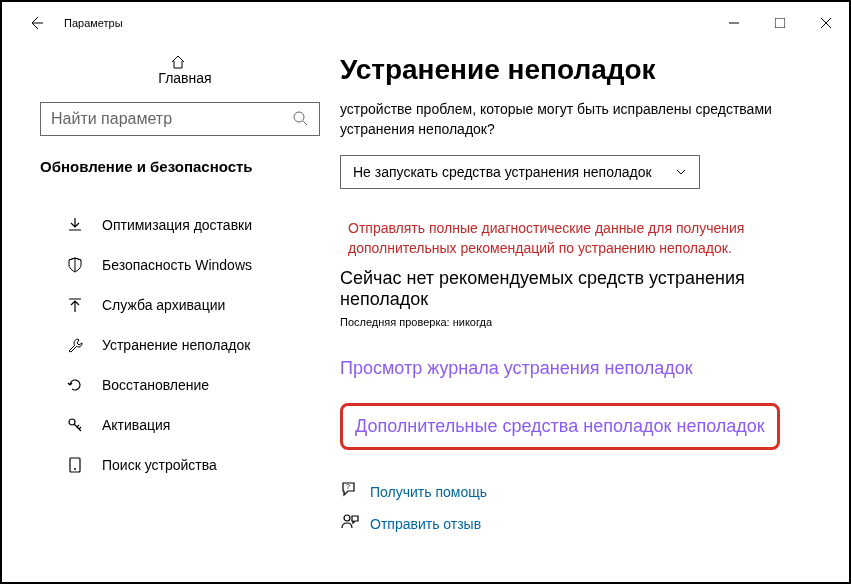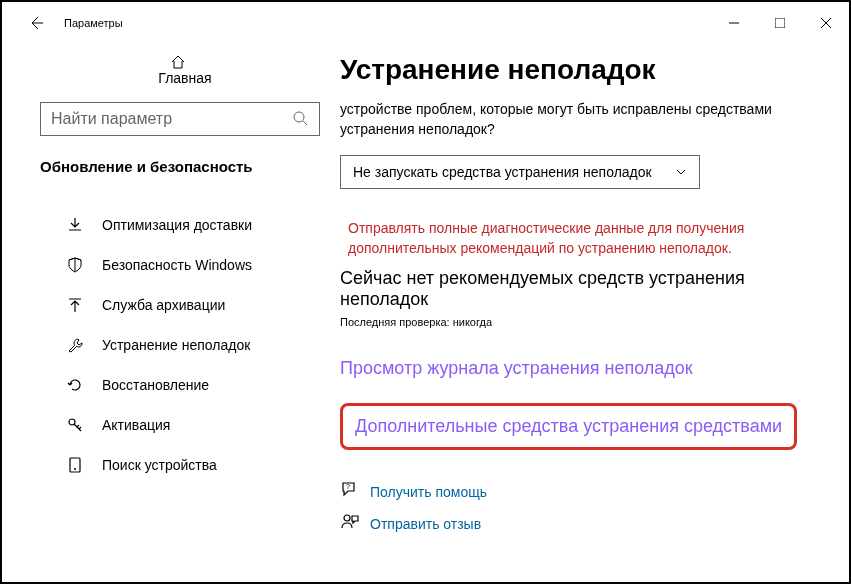--- a/index.html
+++ b/index.html
@@ -164,21 +164,21 @@
         </svg>
     </div>
     
     <p class="red-text">Отправлять полные диагностические данные для получения дополнительных рекомендаций по устранению неполадок.</p>
     <p class="status-text">Сейчас нет рекомендуемых средств устранения неполадок</p>
     <p class="small-text">Последняя проверка: никогда</p>
     
     <a class="link">Просмотр журнала устранения неполадок</a>
     
     <div class="highlight-box">
-      <a class="link">Дополнительные средства устранения средствами</a>
+      <a class="link">Дополнительные средства неполадок неполадок</a>
     </div>
     
     <div class="help-row">
       <svg class="help-icon" viewBox="0 0 20 20">
           <path d="M3 3 H14 V11 H8 L4 15 V11 H3 Z" stroke="#000" stroke-width="1.2" fill="none"></path>
           <text x="8" y="9" font-size="7" text-anchor="middle">?</text>
         </svg>
       <span class="help-text">Получить помощь</span>
     </div>
     

